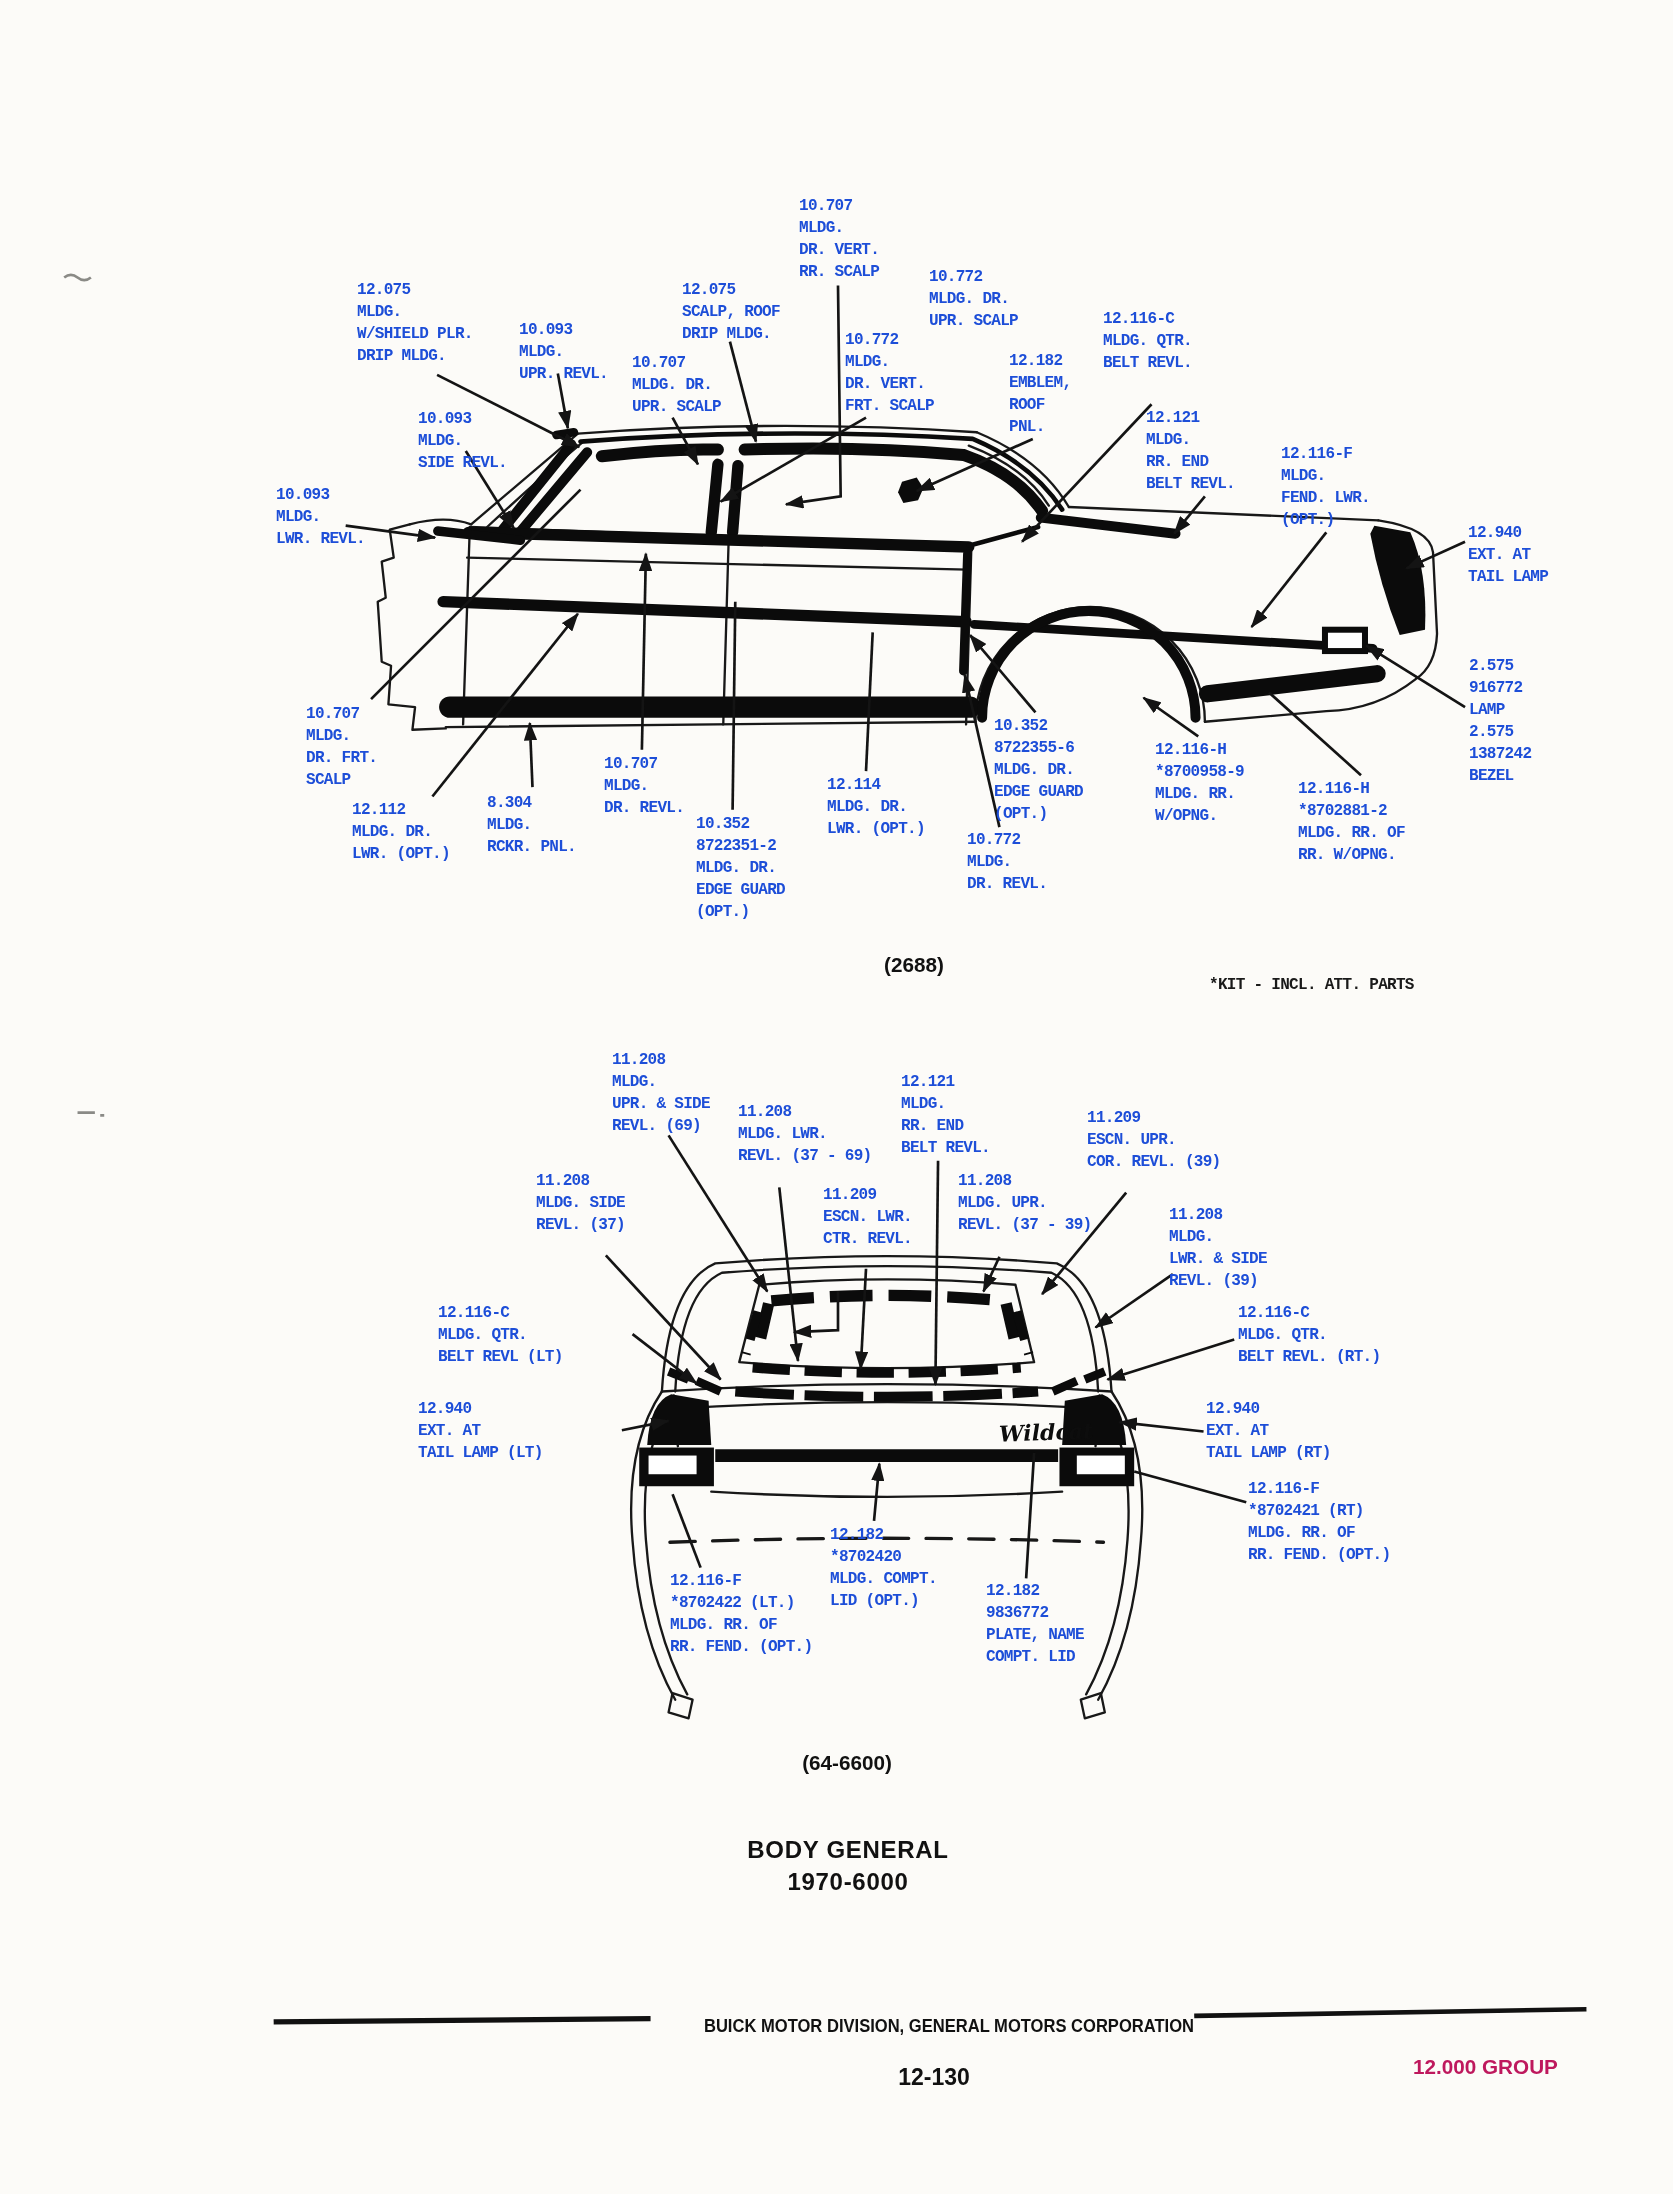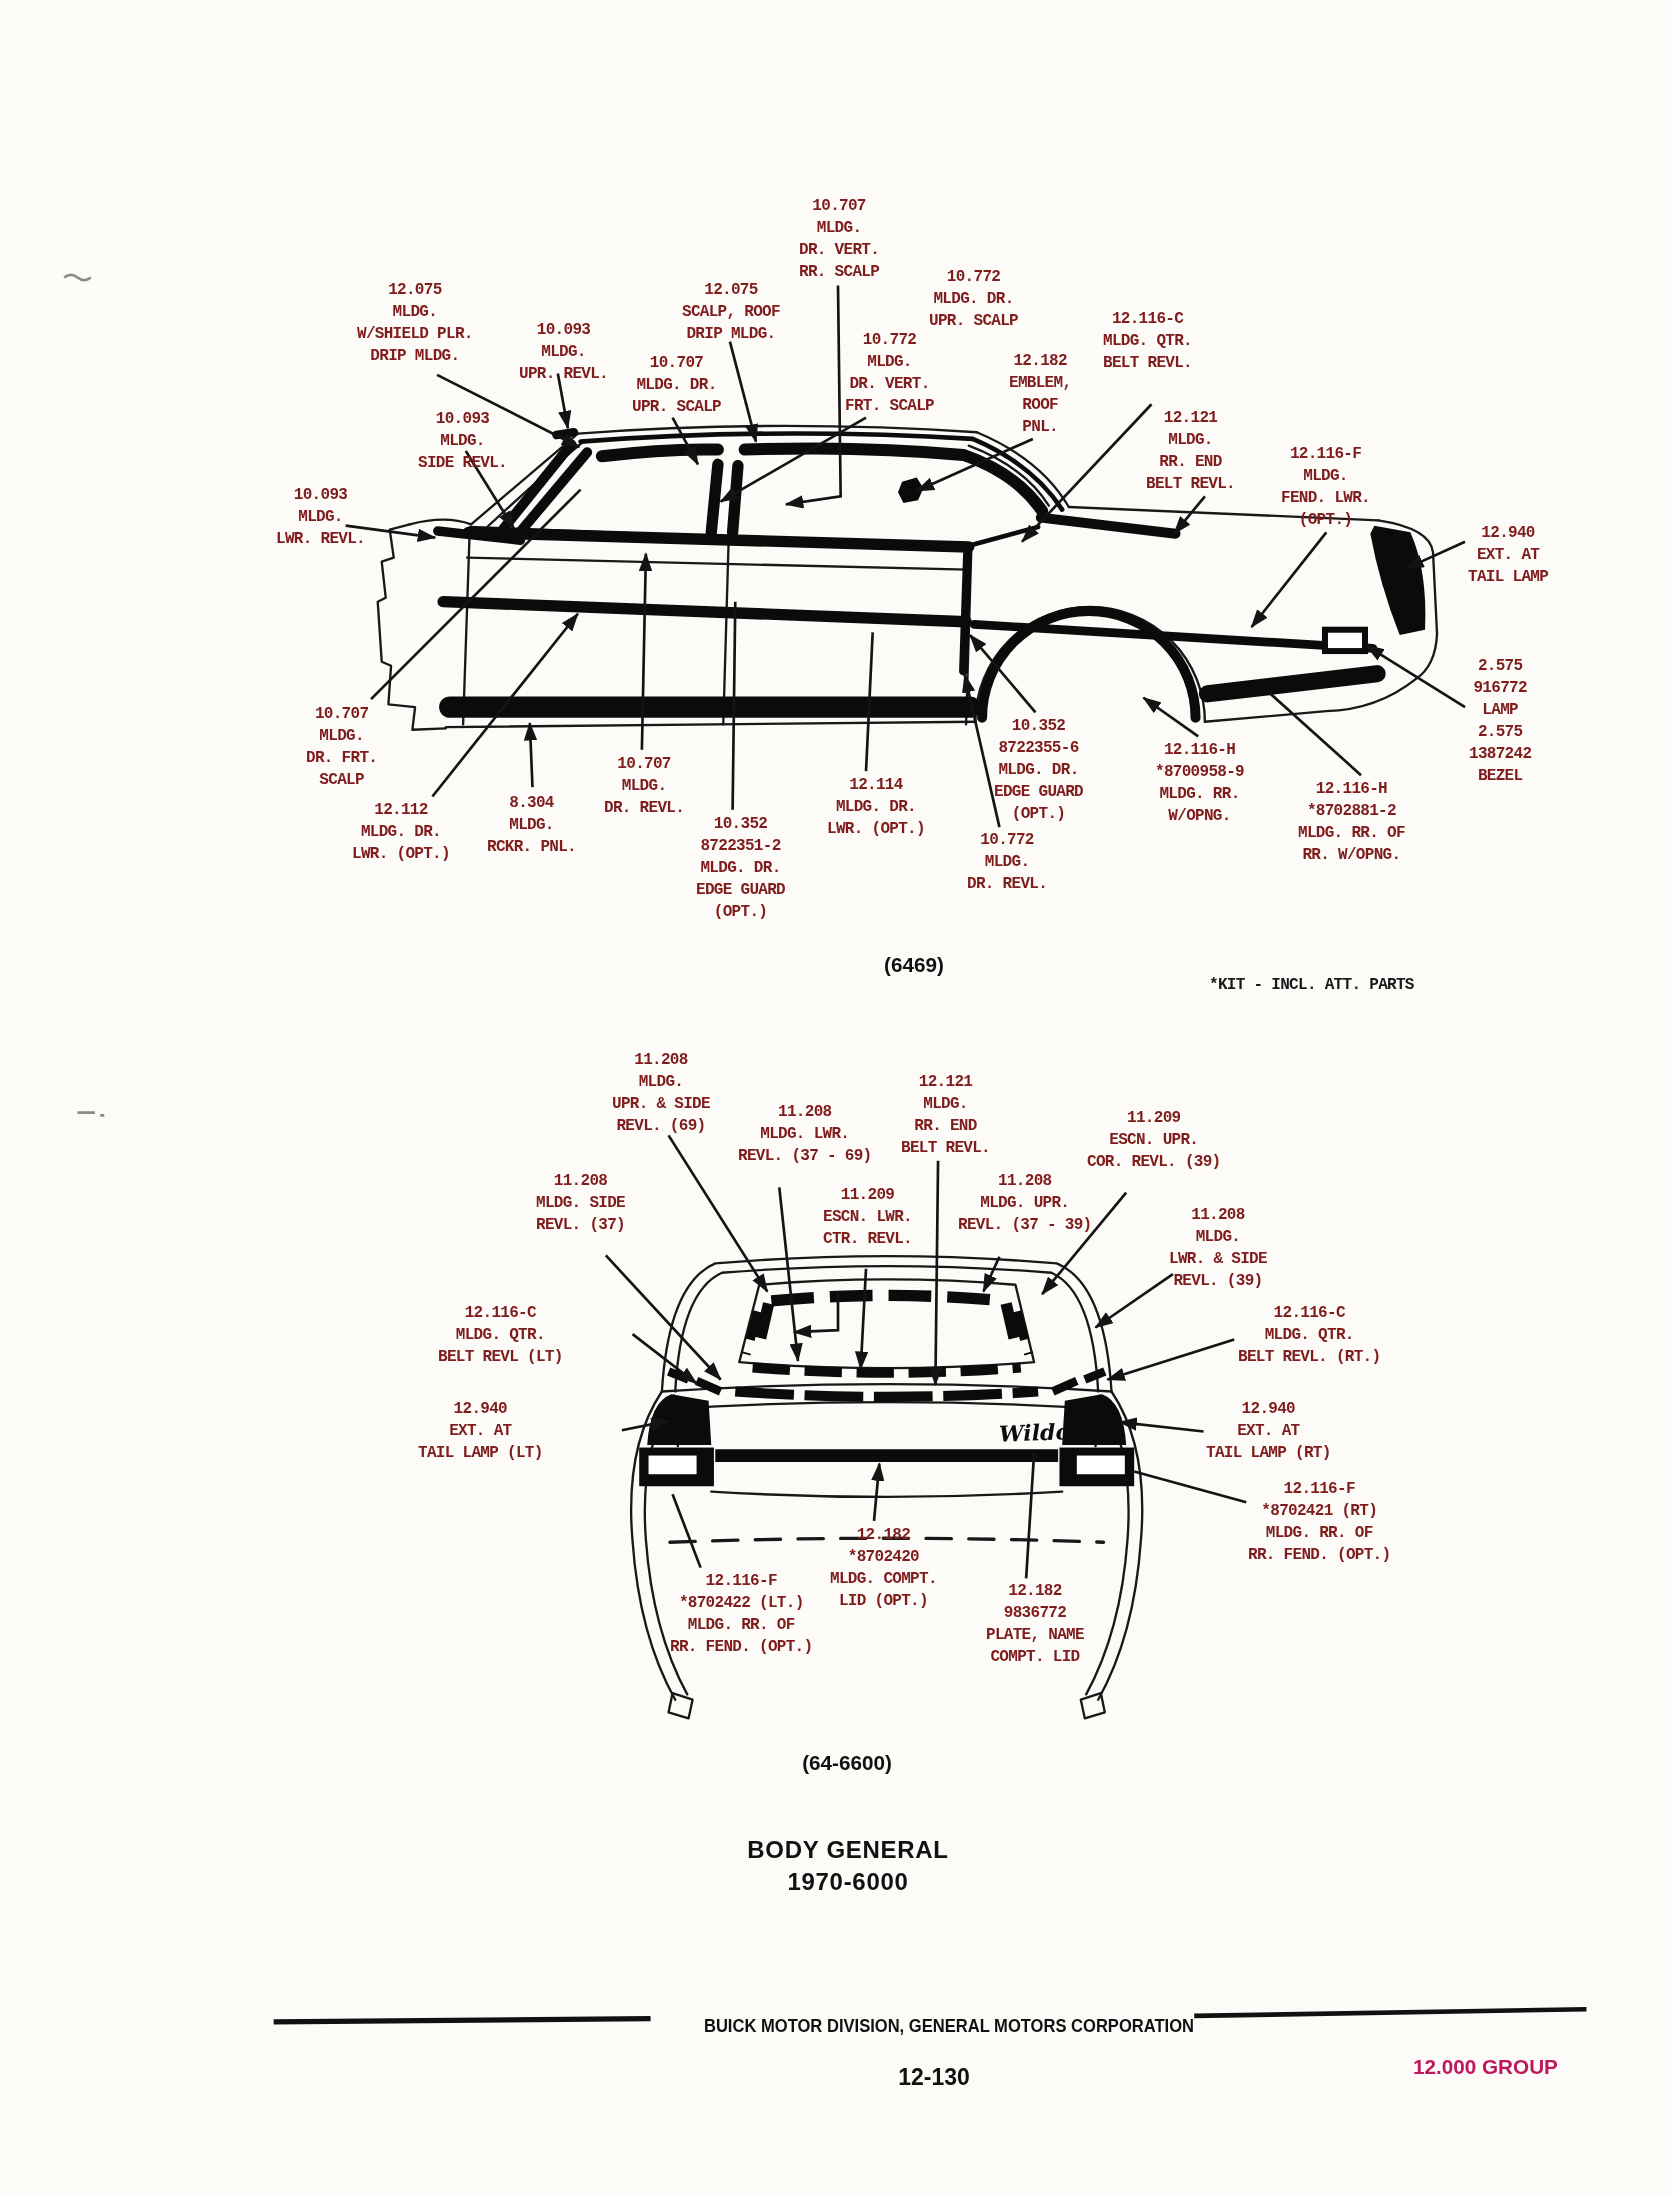--- a/index.html
+++ b/index.html
@@ -1,19 +1,19 @@
 <!DOCTYPE html>
 <html style="font-size:10.7px"><head>
 <meta charset="utf-8">
 <style>
   html,body{margin:0;padding:0;background:#d8d6d2;}
   .page{position:relative;width:1674px;height:2194px;background:#fcfbf8;overflow:hidden;
         font-family:"Liberation Mono",monospace;color:#161616;}
   .lbl{position:absolute;white-space:pre-line;font:700 16px/22px "Liberation Mono",monospace;
-       letter-spacing:-0.7px;color:#7f1d1d;text-align:center;}
+       letter-spacing:-0.7px;color:#1d4ed8;}
   .cap{position:absolute;transform:translateX(-50%);font:700 20.7px/24px "Liberation Sans",sans-serif;color:#111;}
   .kit{position:absolute;font:700 16px/22px "Liberation Mono",monospace;letter-spacing:-0.7px;color:#1a1a1a;margin-top:13px;}
   .title-line{position:absolute;transform:translateX(-50%);font:700 24px/28px "Liberation Sans",sans-serif;
        letter-spacing:0.7px;color:#111;}
   .footer-co{position:absolute;transform:translateX(-50%) scaleX(.92);font:700 18px/20px "Liberation Sans",sans-serif;color:#111;white-space:nowrap;}
   .pageno{position:absolute;transform:translateX(-50%);font:700 23px/25px "Liberation Sans",sans-serif;color:#111;}
   .group{position:absolute;font:700 20.7px/24px "Liberation Sans",sans-serif;color:#be185d;margin-top:8px;}
   .script{position:absolute;font:700 italic 22px/23px "DejaVu Serif",serif;transform:rotate(-2deg);color:#0d0d0d;}
   svg{position:absolute;left:0;top:0;}
   .art path,.art line,.art polyline{vector-effect:none;}
@@ -253,21 +253,21 @@
 MLDG. RR.
 W/OPNG.</div>
   <div class="lbl" style="left:1298px;top:778px">12.116-H
 *8702881-2
 MLDG. RR. OF
 RR. W/OPNG.</div>
   <div class="lbl" style="left:967px;top:829px">10.772
 MLDG.
 DR. REVL.</div>
 
-  <div class="cap" style="left:914px;top:953px">(6469)</div>
+  <div class="cap" style="left:914px;top:953px">(2688)</div>
   <div class="kit" style="left:1209px;top:961px">*KIT - INCL. ATT. PARTS</div>
 
   <div class="lbl" style="left:612px;top:1049px">11.208
 MLDG.
 UPR. &amp; SIDE
 REVL. (69)</div>
   <div class="lbl" style="left:738px;top:1101px">11.208
 MLDG. LWR.
 REVL. (37 - 69)</div>
   <div class="lbl" style="left:901px;top:1071px">12.121

